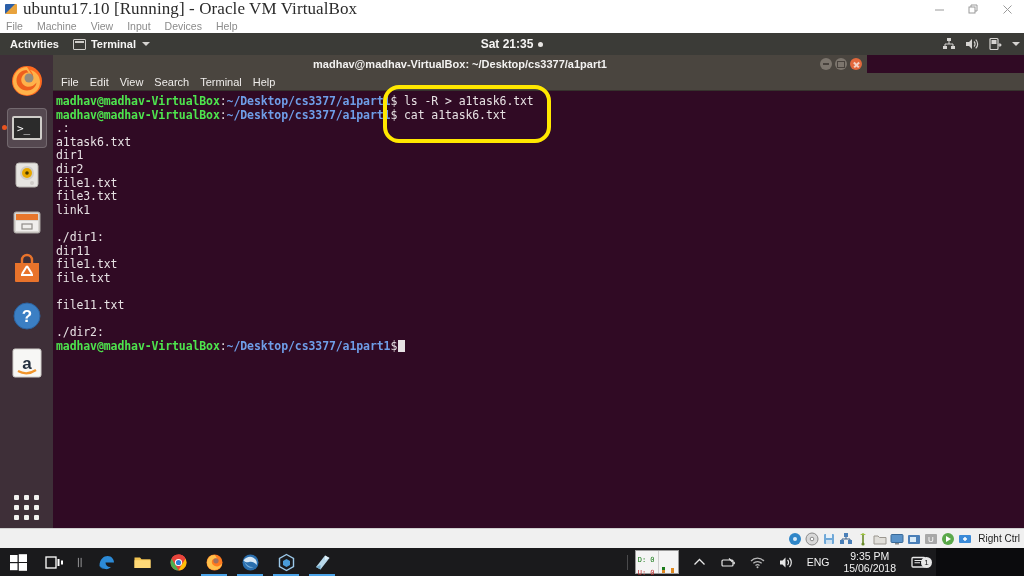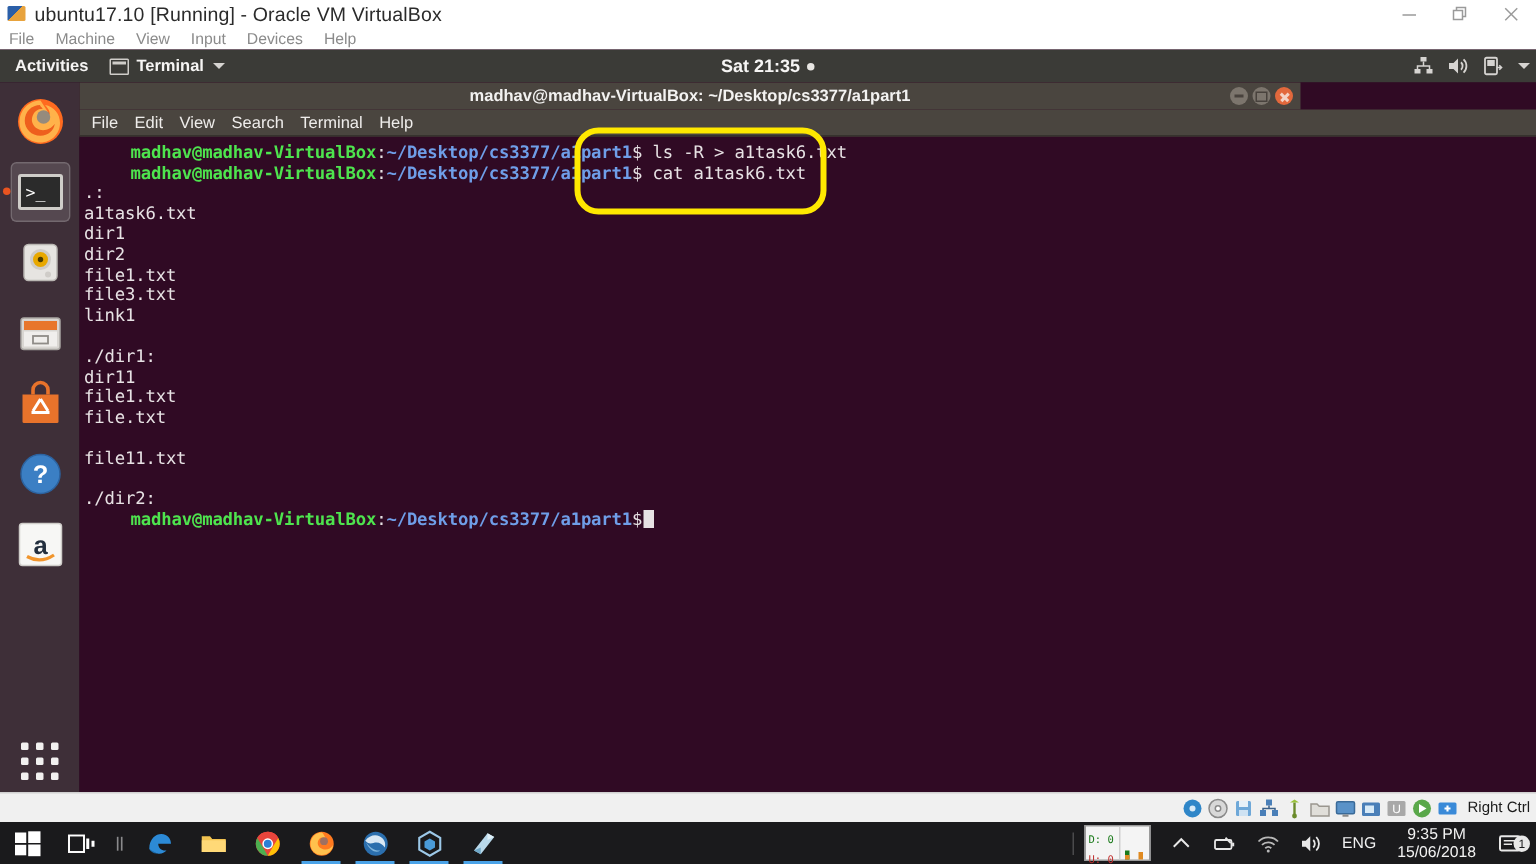--- a/index.html
+++ b/index.html
@@ -30,22 +30,23 @@
   .vbox-appicon {
     width: 12px; height: 12px; margin-left: 5px; margin-right: 6px;
     position: relative; flex: 0 0 auto;
   }
   .vbox-appicon .bx {
     position: absolute; left: 0; top: 1px; width: 12px; height: 10px;
     background: linear-gradient(135deg,#2b5fa8 0%,#2b5fa8 45%,#e8a33d 46%,#e8a33d 100%);
     border-radius: 1px;
   }
   .vbox-title-text {
-    font-size: 13px; color: #2b2b2b; letter-spacing: .1px;
+    font-size: 17px; color: #2b2b2b; letter-spacing: .1px;
     white-space: nowrap;
+    font-family: Liberation Serif, serif;
   }
   .vbox-wbtns {
     position: absolute; right: 0; top: 0; height: 18px;
     display: flex; align-items: center;
   }
   .vbox-wbtn {
     width: 34px; height: 18px; display: flex; align-items: center; justify-content: center;
   }
   .vbox-wbtn svg { display: block; }
   .vbox-menubar {
@@ -205,21 +206,21 @@
   }
   .term-line {
     font-family: "DejaVu Sans Mono", "Liberation Mono", monospace;
     font-size: 11.5px;
     line-height: 13.6px;
     color: #e7e2e4;
     white-space: pre;
     letter-spacing: -0.1px;
   }
   .term-line.blank { color: transparent; }
-  .pr-user { color: #4ee44e; font-weight: bold; margin-left: 31px; }
+  .pr-user { color: #4ee44e; font-weight: bold; }
   .pr-path { color: #6f9ee8; font-weight: bold; }
   .pr-sym  { color: #e7e2e4; }
   .pr-cmd  { color: #e7e2e4; }
   .cursor {
     display: inline-block; width: 7px; height: 12px; background: #e7e2e4;
     vertical-align: -2px; margin-left: 1px;
   }
 
   
   .annot {
@@ -240,21 +241,21 @@
   }
   .sb-ic {
     width: 14px; height: 14px; border-radius: 2px; display: block;
   }
   .sb-host {
     font-size: 10px; color: #1c1c1c; margin-left: 3px; white-space: nowrap;
   }
 
   
   .winbar {
-    position: absolute; left: 0; top: 548px; width: 1024px; height: 28px;
+    position: absolute; left: 0; top: 548px; width: 936px; height: 28px;
     background: #1a1a1c;
     display: flex; align-items: center;
   }
   .tb-item {
     width: 36px; height: 28px; display: flex; align-items: center; justify-content: center;
     position: relative;
   }
   .tb-item.running::after {
     content: ""; position: absolute; bottom: 0; left: 5px; width: 26px; height: 2px;
     background: #4aa3e8;

